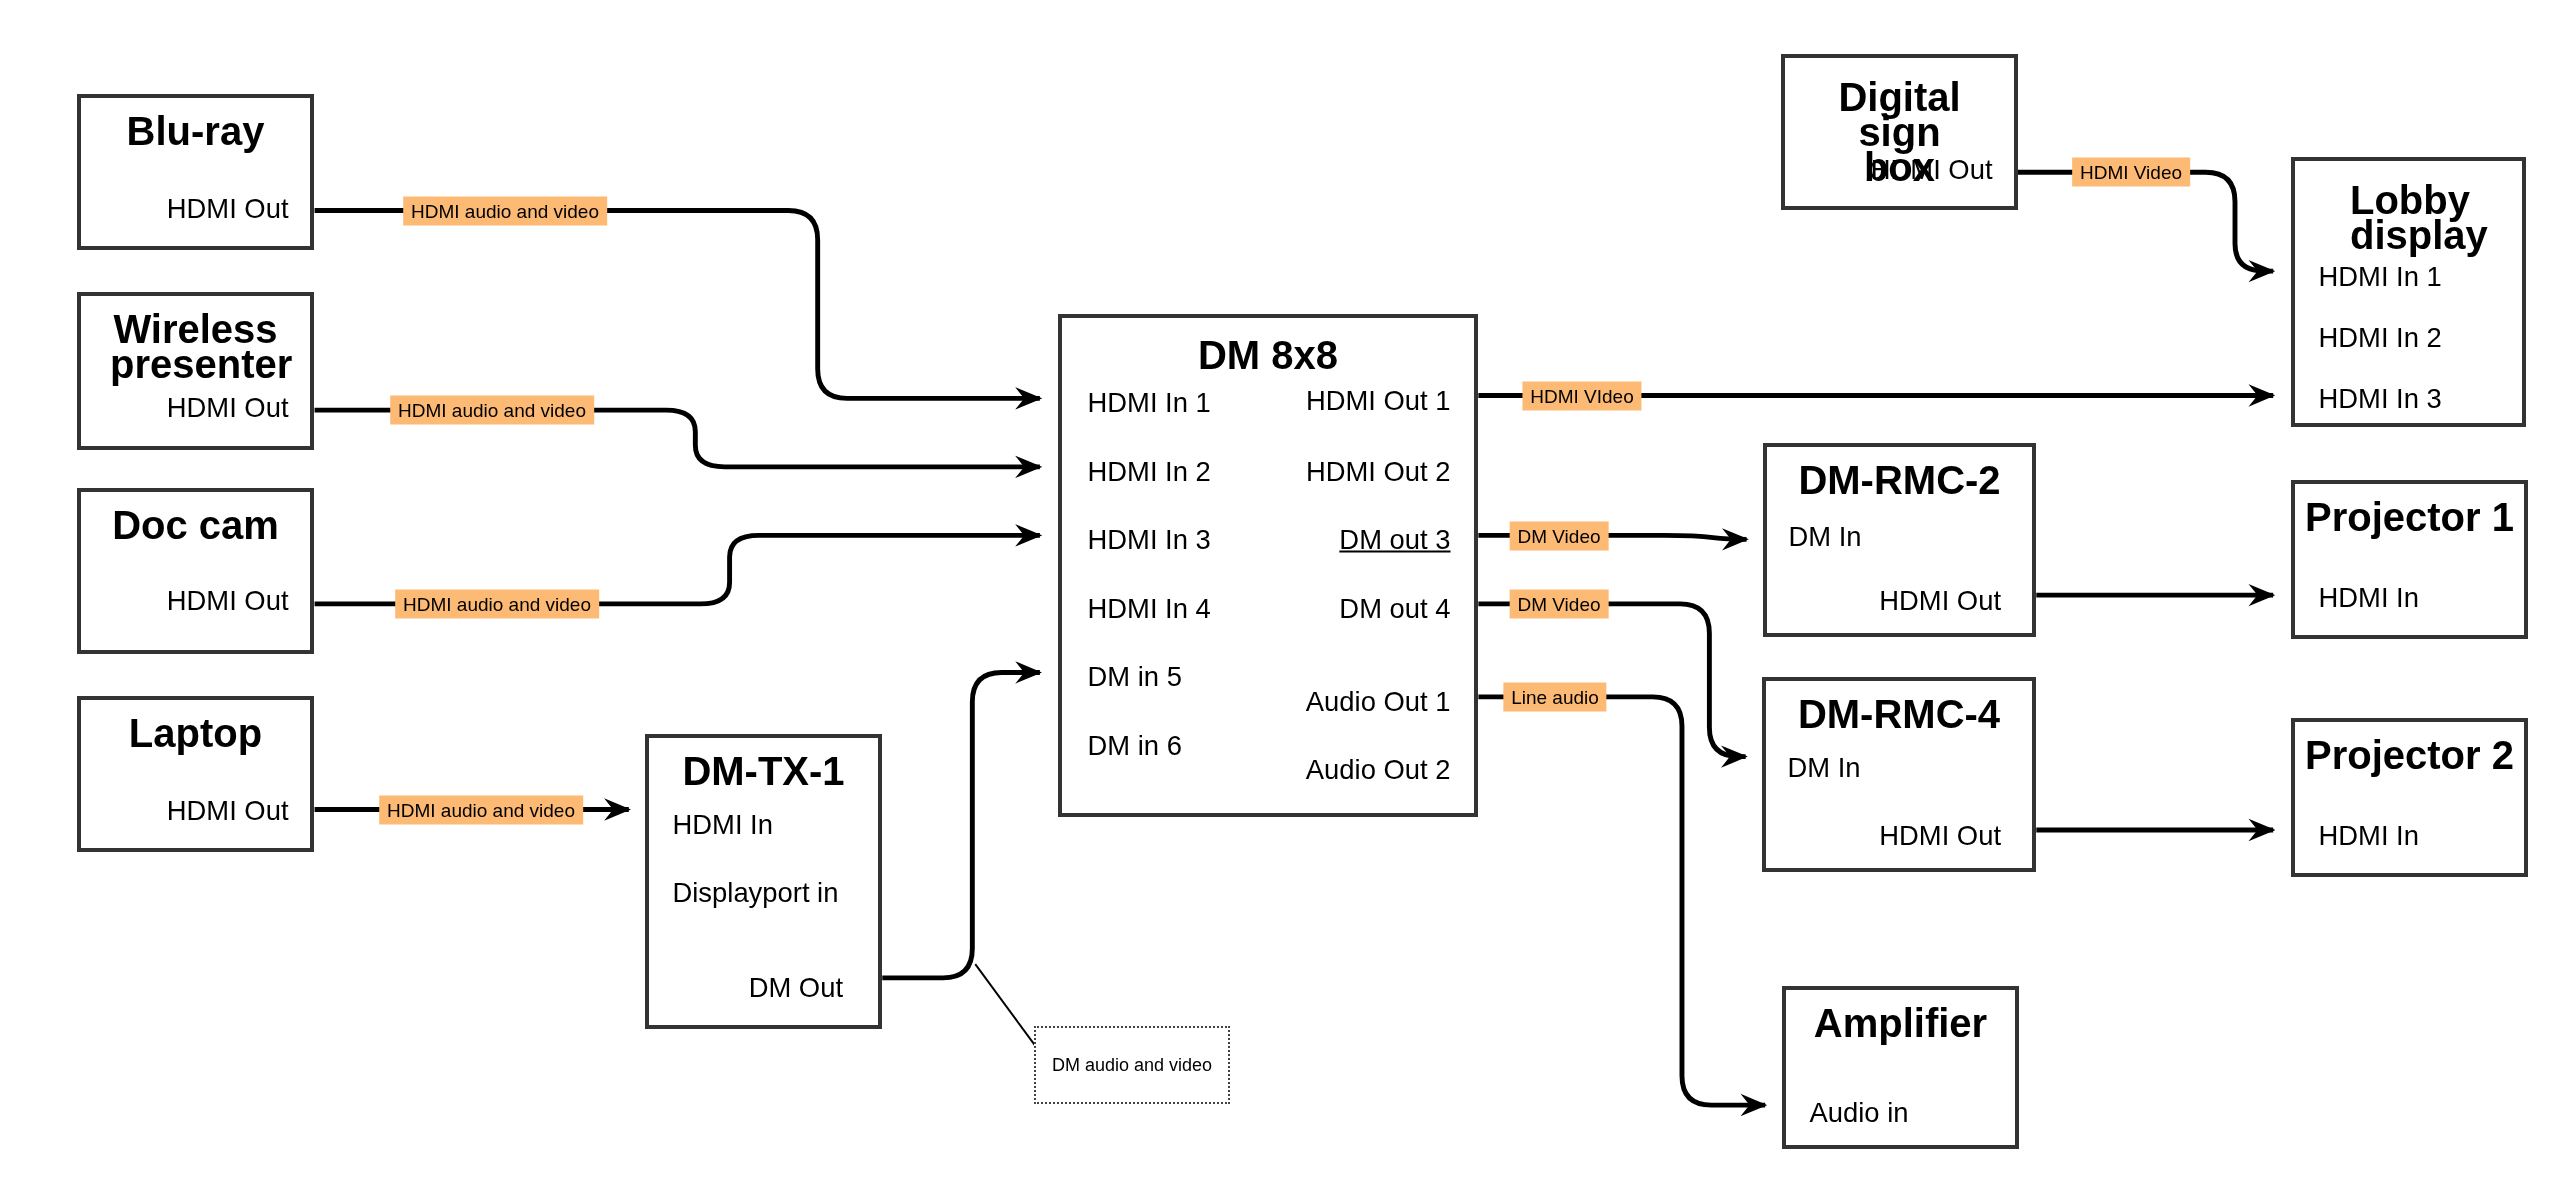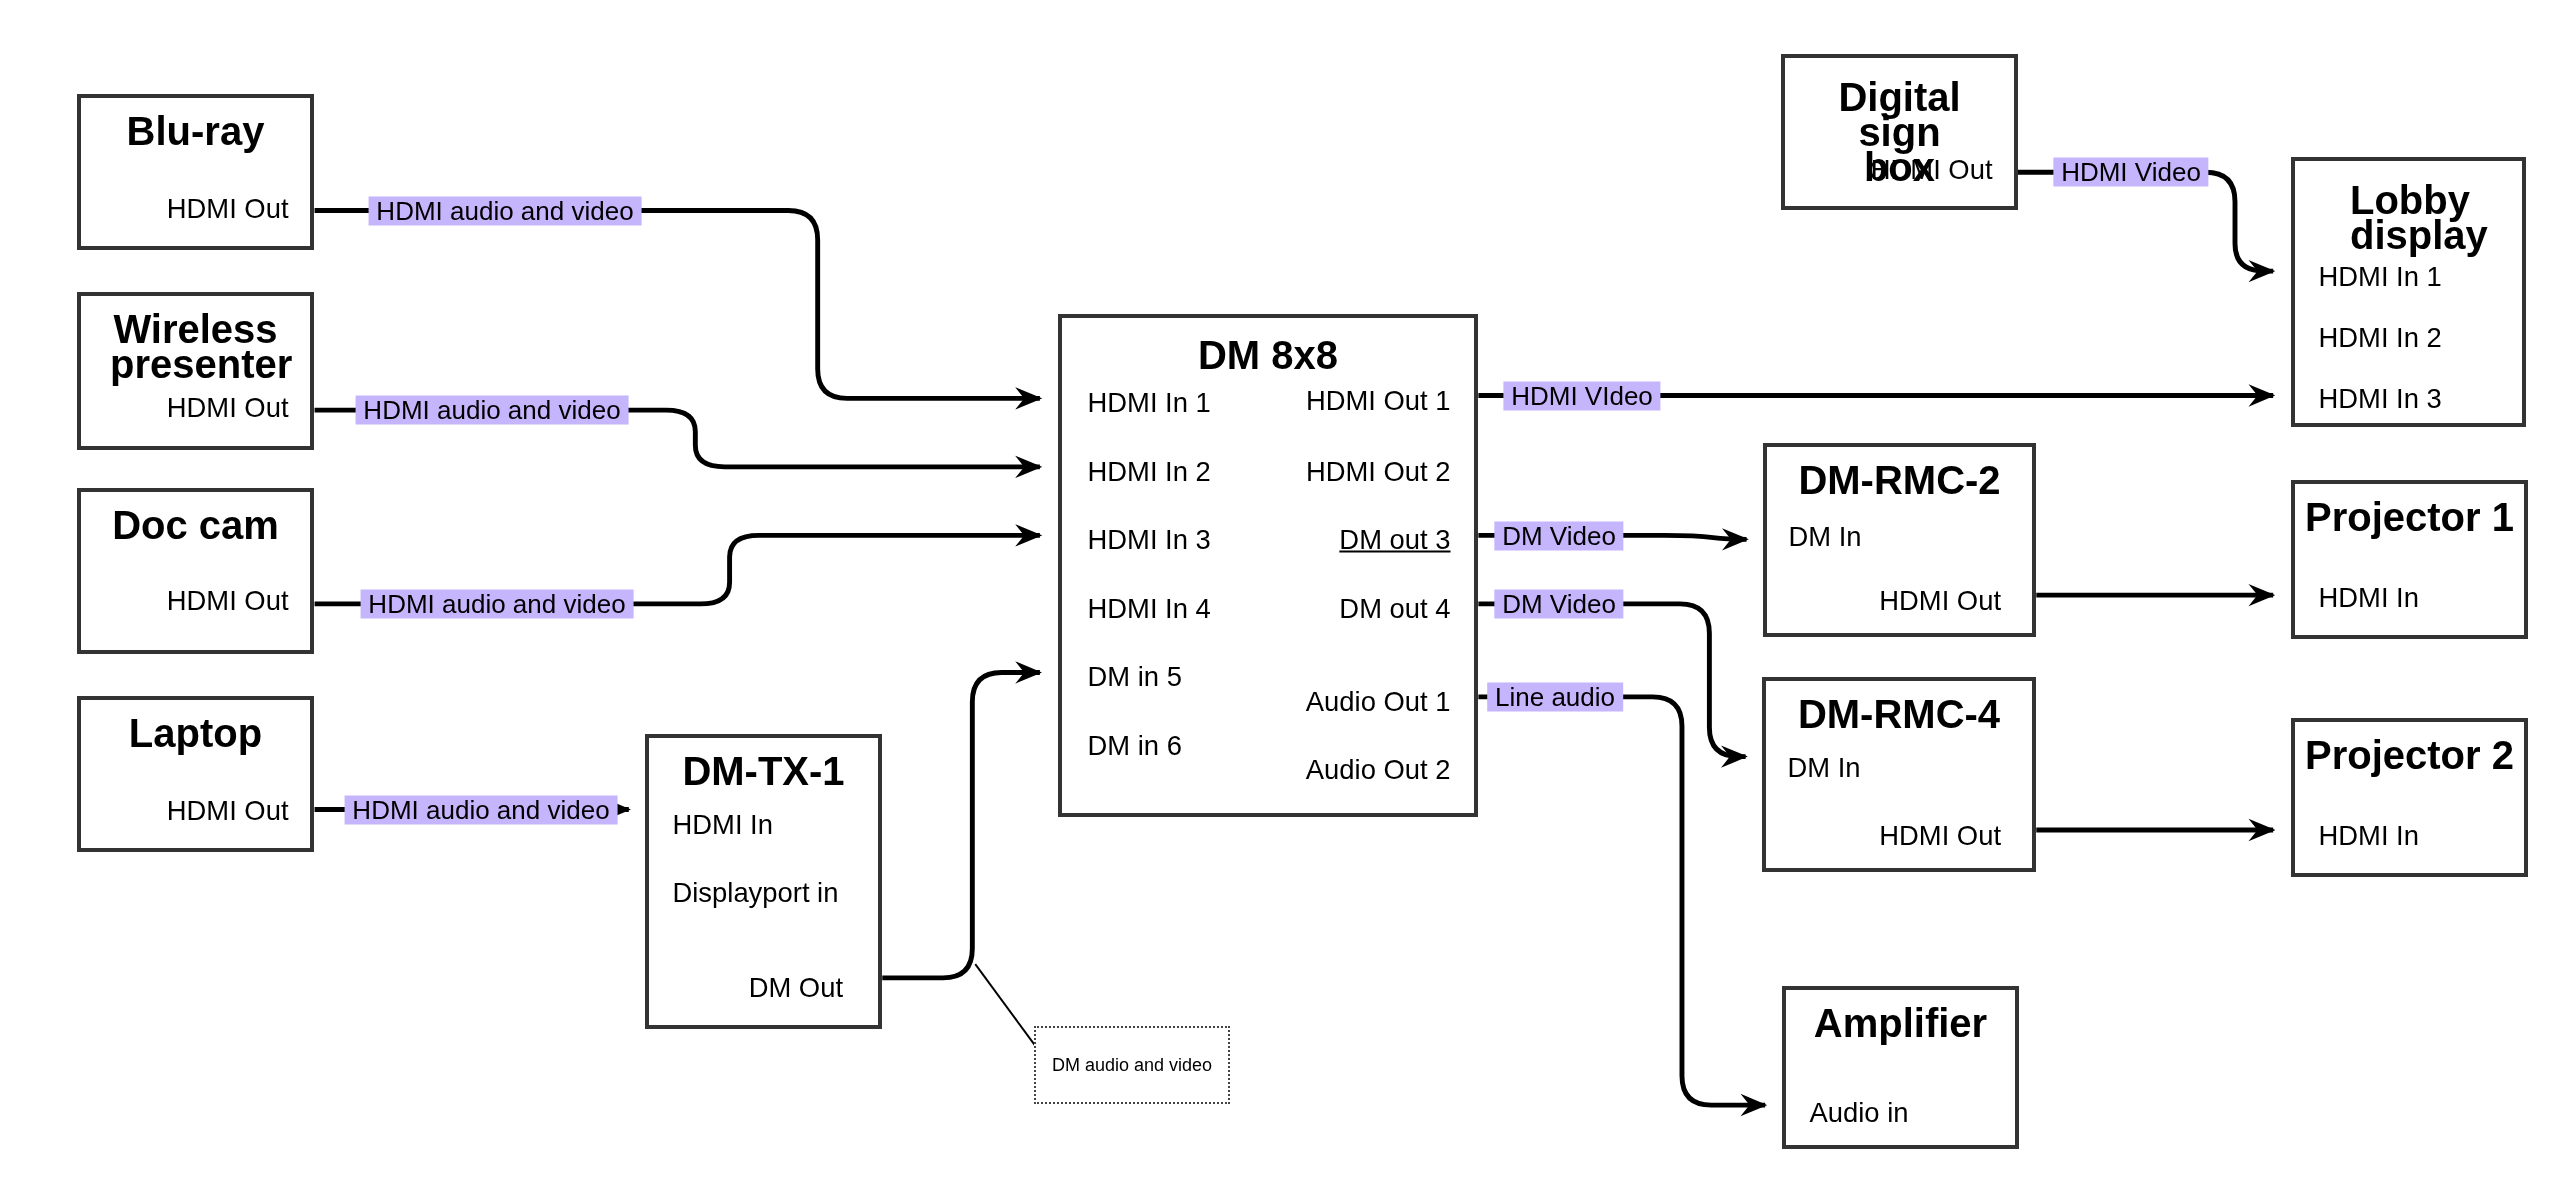--- a/index.html
+++ b/index.html
@@ -26,23 +26,23 @@
   .port{
     position:absolute;
     font-size:27.4px;line-height:29px;white-space:nowrap;
     transform:translateY(-50%);
   }
   .port.left{left:23.5px;}
   .port.right{right:21.5px;text-align:right;}
   .wlabel{
     position:absolute;
     transform:translate(-50%,-50%);
-    background:#c4b5fd;
+    background:#fdba74;
     padding:0 7.8px;
-    font-size:26px;line-height:29px;white-space:nowrap;
+    font-size:19px;line-height:29px;white-space:nowrap;
   }
   .note{
     position:absolute;
     box-sizing:border-box;
     border:2px dotted #444444;
     background:#ffffff;
     display:flex;align-items:center;justify-content:center;
     text-align:center;
     font-size:18px;line-height:29px;
     padding:3.9px 13.7px;

